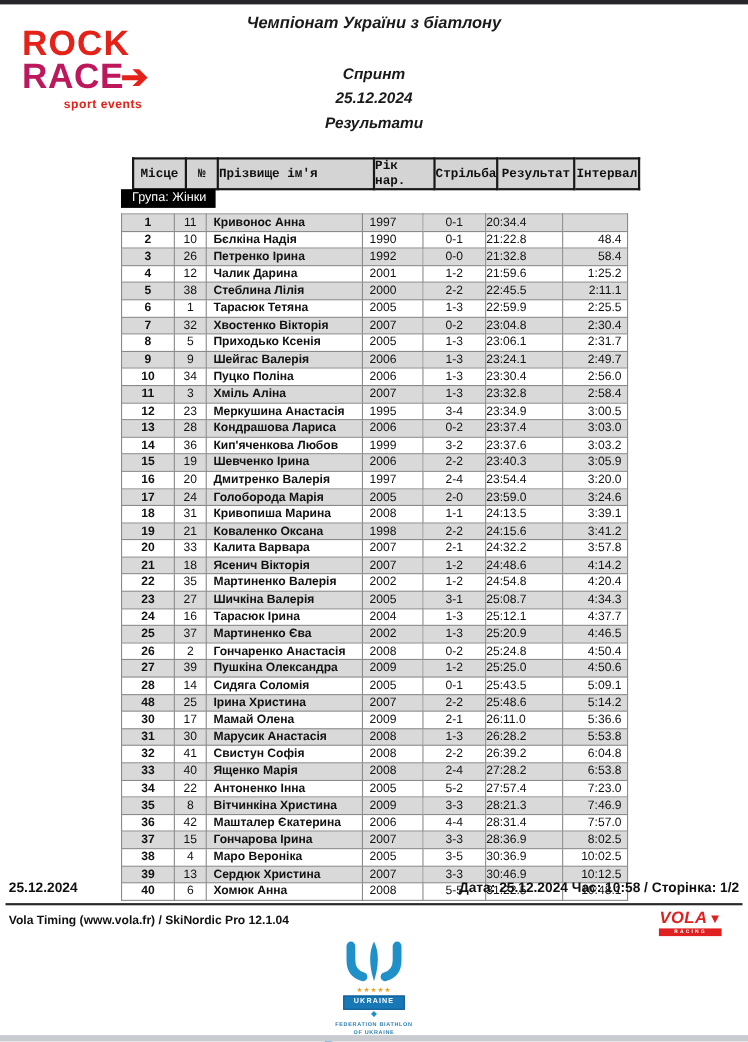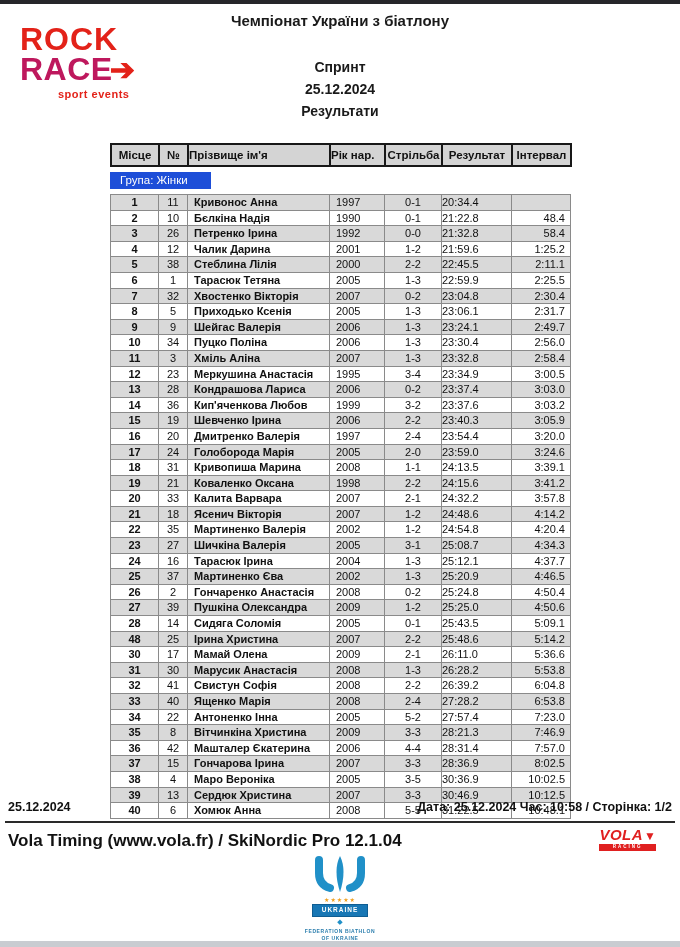--- a/index.html
+++ b/index.html
@@ -8,56 +8,56 @@
   .edge-top{position:absolute;top:0;left:0;width:680px;height:4px;background:#26262a;}
   .edge-bottom{position:absolute;bottom:0;left:0;width:680px;height:6px;background:#c9ccd1;}
 
   
   .rockrace{position:absolute;left:20px;top:24px;width:140px;line-height:0.95;}
   .rr-rock{font-size:32px;font-weight:bold;color:#e32219;letter-spacing:1px;}
   .rr-race{font-size:32px;font-weight:bold;color:#be185d;letter-spacing:0.5px;}
   .rr-arrow{color:#e32219;font-size:30px;font-weight:bold;margin-left:-3px;}
   .rr-tag{font-size:11px;font-weight:bold;color:#e32219;margin-top:4px;margin-left:38px;letter-spacing:0.5px;}
 
-  .hdr-center{position:absolute;left:150px;width:380px;text-align:center;color:#1a1a1a;font-weight:bold;}
+  .hdr-center{position:absolute;left:150px;width:380px;text-align:center;color:#1a1a1a;font-weight:bold;font-style:italic;}
   .hdr-title{top:12px;font-size:15px;}
   .hdr-sprint{top:59px;font-size:14px;}
   .hdr-date{top:81px;font-size:14px;}
   .hdr-results{top:103px;font-size:14px;}
 
   .ministry{position:absolute;left:506px;top:18px;display:flex;align-items:flex-start;}
   .min-bar{width:4px;height:78px;margin:4px 6px 0 8px;display:flex;flex-direction:column;}
   .min-bar .b{flex:1;background:#4a66d8;}
   .min-bar .y{flex:1;background:#f3e93c;}
   .min-text{font-size:12px;font-weight:bold;color:#1c1c1c;line-height:20px;margin-top:12px;letter-spacing:-0.3px;transform:scaleX(0.96);transform-origin:left;}
 
   
   .tbl{border-collapse:collapse;table-layout:fixed;}
-  .tbl-header{position:absolute;left:110px;top:143px;}
+  .tbl-header{position:absolute;left:120px;top:143px;font-family:Liberation Mono, monospace;}
   .tbl-header th{background:#d4d4d4;border:2px solid #181818;font-size:11.5px;font-weight:bold;color:#111;height:20px;padding:0;}
   .th-left{text-align:left;padding-left:6px;}
   .tbl-header th.th-center{text-align:center;}
 
-  .badge{position:absolute;left:110px;top:172px;background:#1d4ed8;color:#fdfdfd;font-size:11.5px;padding:2px 23px 3px 10px;}
+  .badge{position:absolute;left:110px;top:172px;background:#000000;color:#fdfdfd;font-size:11.5px;padding:2px 8px 3px 10px;}
 
   .tbl-body{position:absolute;left:110px;top:194px;border:1.5px solid #3c3c3c;}
   .tbl-body td{border:1px solid #8a8a8a;font-size:11px;color:#111;height:14.6px;padding:0;white-space:nowrap;overflow:hidden;background:#ffffff;line-height:14.6px;}
   .tbl-body tr.odd td{background:#d9d9d9;}
   td.c-place{text-align:center;font-weight:bold;}
   td.c-bib{text-align:center;}
   td.c-name{text-align:left;padding-left:6px;font-weight:bold;}
   td.c-year{text-align:left;padding-left:6px;}
   td.c-shoot{text-align:center;}
   td.c-result{text-align:left;font-weight:normal;}
   td.c-interval{text-align:right;padding-right:5px;}
 
   
   .foot-row{position:absolute;left:8px;top:800px;width:664px;display:flex;justify-content:space-between;font-size:12.5px;font-weight:bold;color:#111;}
   .foot-line{position:absolute;left:5px;top:821px;width:670px;height:2px;background:#2a2a2a;}
-  .foot-soft{position:absolute;left:8px;top:831px;font-size:17px;font-weight:bold;color:#111;}
+  .foot-soft{position:absolute;left:8px;top:831px;font-size:11px;font-weight:bold;color:#111;}
   .vola{position:absolute;right:24px;top:827px;text-align:center;line-height:1;}
   .vola-main{font-size:15px;font-weight:bold;font-style:italic;color:#e02020;letter-spacing:0.5px;}
   .vola-tri{color:#e02020;font-size:12px;margin-left:1px;}
   .vola-bar{margin-top:1px;background:#e02020;color:#ffffff;font-size:4.5px;letter-spacing:2px;padding:1px 0;font-weight:bold;}
 
   .fedlogo{position:absolute;left:50%;top:855px;transform:translateX(-50%);width:150px;text-align:center;line-height:1;}
   .fed-stars{font-size:6px;color:#f0a020;letter-spacing:1px;margin-top:1px;}
   .fed-banner{margin:1px auto 0;width:54px;background:#1877b5;color:#ffffff;font-size:6.5px;font-weight:bold;letter-spacing:1px;padding:2px 0;border:1px solid #0f5d92;}
   .fed-diamond{color:#2090c8;font-size:7px;margin-top:1px;}
   .fed-caption{margin-top:3px;font-size:5px;color:#2d7fae;letter-spacing:0.6px;line-height:1.5;font-weight:bold;}

